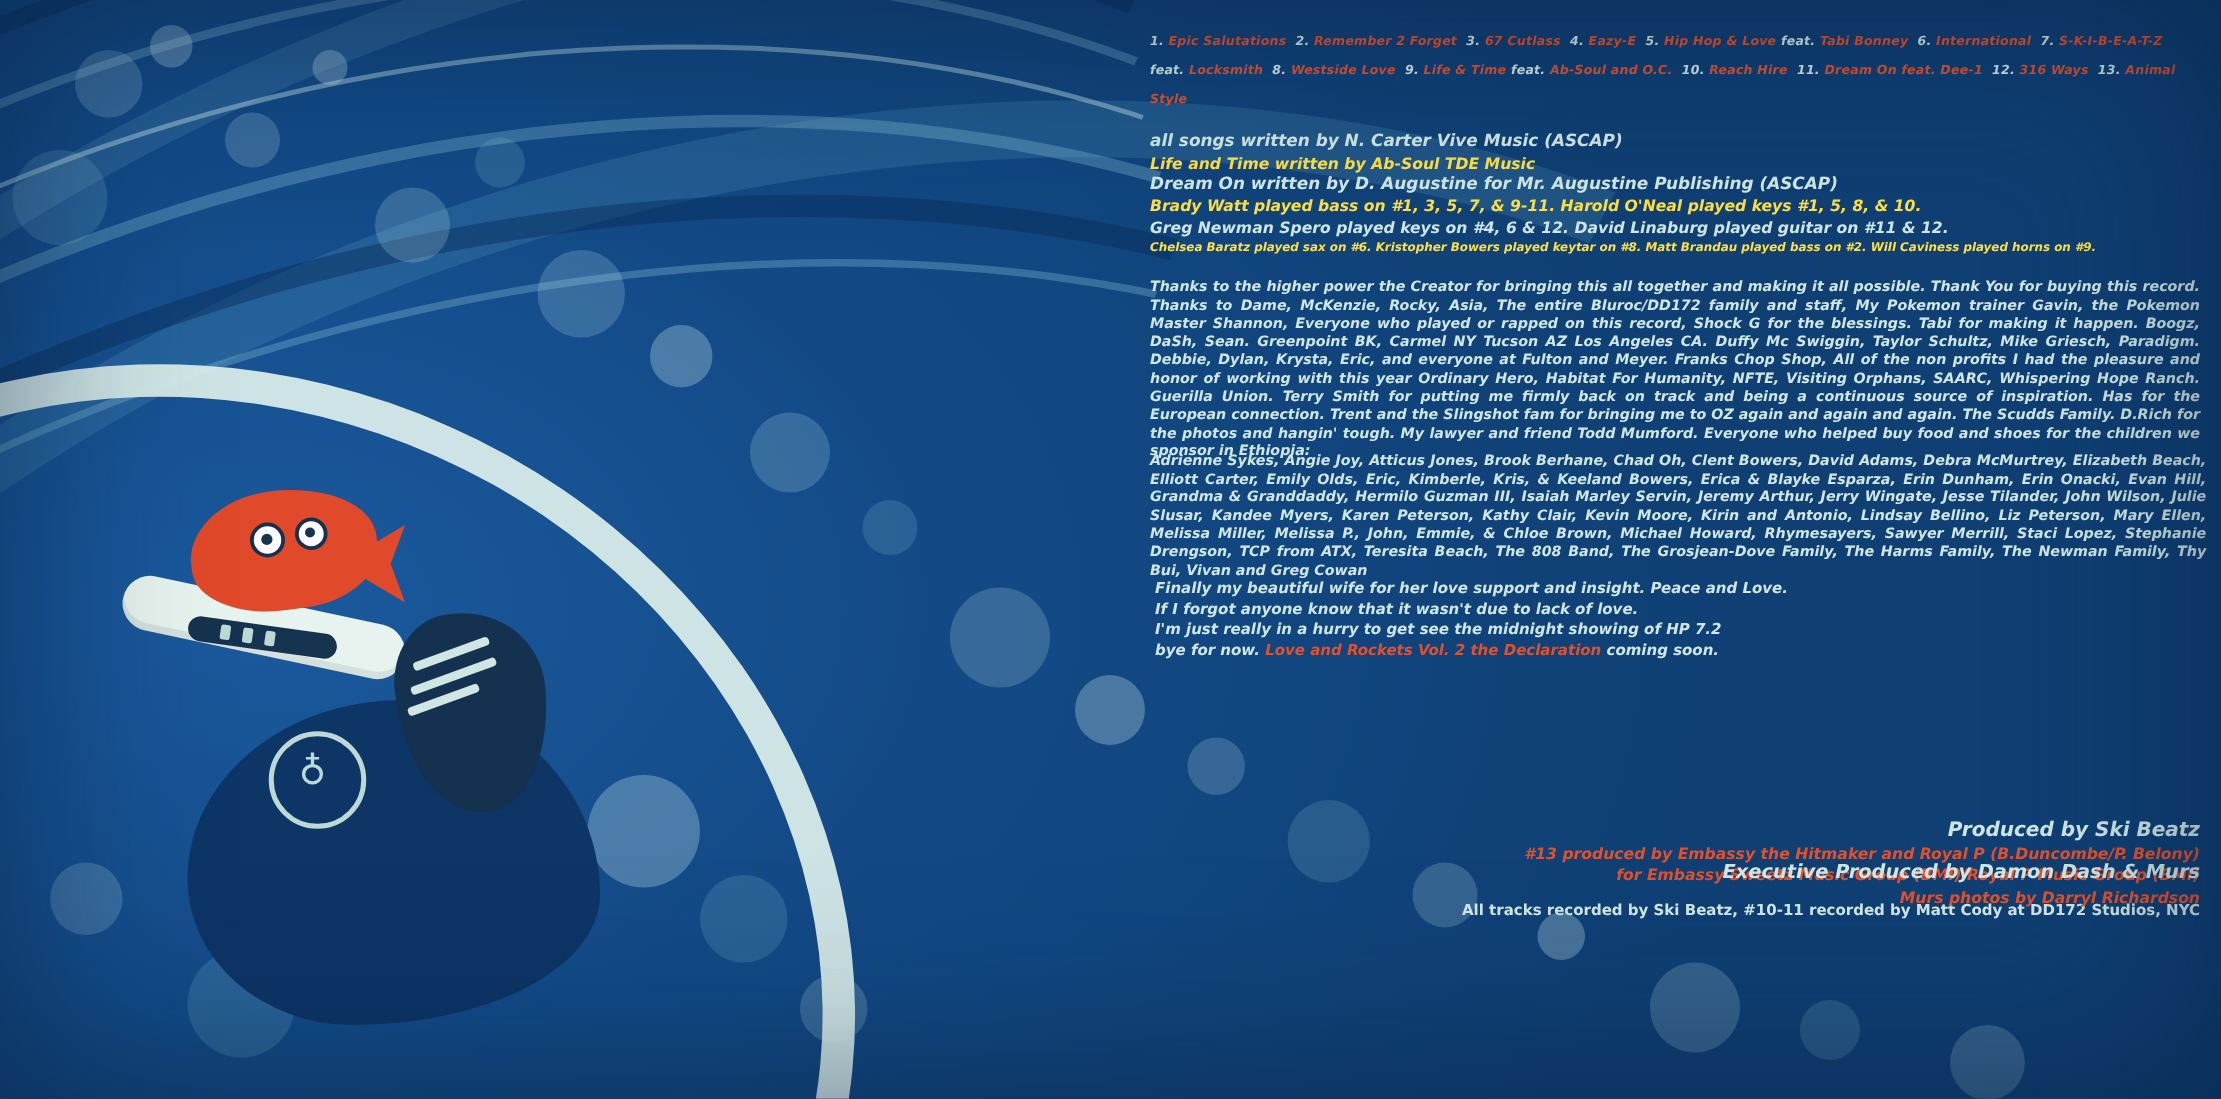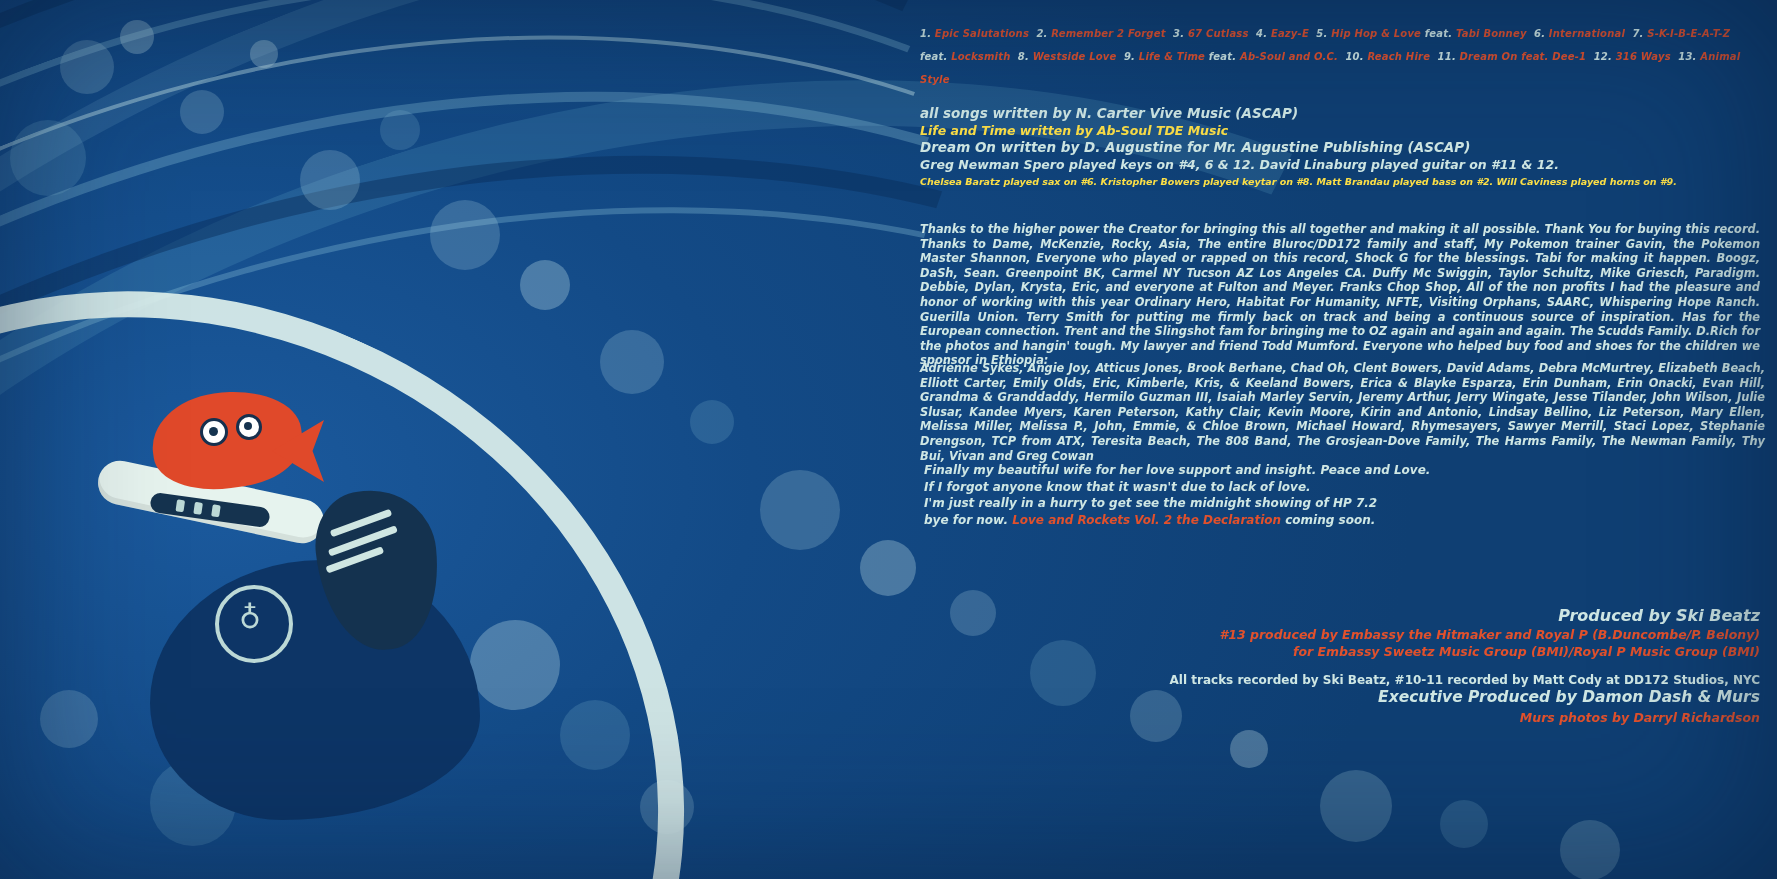--- a/index.html
+++ b/index.html
@@ -277,21 +277,21 @@
   }
   .outro .hl { color: #e2512c; }
 
   .produced {
     position: absolute;
     right: 0;
     top: 605px;
     width: 840px;
     text-align: right;
   }
-  .produced .l1 { font-size: 16px; font-weight: bold; font-style: italic; color: #cfe7e4; line-height: 21px; }
+  .produced .l1 { font-size: 16px; font-weight: bold; font-style: italic; color: #cfe7e4; line-height: 21px; margin-top: 48px; }
   .produced .l2 { font-size: 12.5px; font-weight: bold; font-style: italic; color: #e2512c; line-height: 17px; }
   .produced .l4 { font-size: 12px; font-weight: bold; color: #cfe7e4; line-height: 16px; margin-top: 12px; }
 
   .exec {
     position: absolute;
     right: 0;
     top: 686px;
     width: 840px;
     text-align: right;
   }
@@ -409,20 +409,21 @@
       <span class="num">12.</span>
       <span class="ttl">316 Ways</span>&nbsp;
       <span class="num">13.</span>
       <span class="ttl">Animal Style</span>
     </div>
 
     <div class="credits">
       <div class="line s13 c-pale">all songs written by N. Carter  Vive Music (ASCAP)</div>
       <div class="line s12 c-red">Life and Time written by Ab-Soul TDE Music</div>
       <div class="line s13 c-pale">Dream On written by D. Augustine for Mr. Augustine Publishing (ASCAP)</div>
+      <div class="line s12 c-red">Brady Watt played bass on #1, 3, 5, 7, &amp; 9-11. Harold O'Neal played keys #1, 5, 8, &amp; 10.</div>
       <div class="line s12 c-pale">Greg Newman Spero played keys on #4, 6 &amp; 12. David Linaburg played guitar on #11 &amp; 12.</div>
       <div class="line s10 c-red">Chelsea Baratz played sax on #6. Kristopher Bowers played keytar on #8. Matt Brandau played bass on #2. Will Caviness played horns on #9.</div>
     </div>
 
     <div class="thanks">Thanks to the higher power the Creator for bringing this all together and making it all possible. Thank You for buying this record. Thanks to Dame, McKenzie, Rocky, Asia, The entire Bluroc/DD172 family and staff, My Pokemon trainer Gavin, the Pokemon Master Shannon, Everyone who played or rapped on this record, Shock G for the blessings. Tabi for making it happen. Boogz, DaSh, Sean. Greenpoint BK, Carmel NY Tucson AZ Los Angeles CA. Duffy Mc Swiggin, Taylor Schultz, Mike Griesch, Paradigm. Debbie, Dylan, Krysta, Eric, and everyone at Fulton and Meyer. Franks Chop Shop, All of the non profits I had the pleasure and honor of working with this year Ordinary Hero, Habitat For Humanity, NFTE, Visiting Orphans, SAARC, Whispering Hope Ranch. Guerilla Union. Terry Smith for putting me firmly back on track and being a continuous source of inspiration. Has for the European connection. Trent and the Slingshot fam for bringing me to OZ again and again and again. The Scudds Family. D.Rich for the photos and hangin' tough. My lawyer and friend Todd Mumford. Everyone who helped buy food and shoes for the children we sponsor in Ethiopia:</div>
 
     <div class="names">Adrienne Sykes, Angie Joy, Atticus Jones, Brook Berhane, Chad Oh, Clent Bowers, David Adams, Debra McMurtrey, Elizabeth Beach, Elliott Carter, Emily Olds, Eric, Kimberle, Kris, &amp; Keeland Bowers, Erica &amp; Blayke Esparza, Erin Dunham, Erin Onacki, Evan Hill, Grandma &amp; Granddaddy, Hermilo Guzman III, Isaiah Marley Servin, Jeremy Arthur, Jerry Wingate, Jesse Tilander, John Wilson, Julie Slusar, Kandee Myers, Karen Peterson, Kathy Clair, Kevin Moore, Kirin and Antonio, Lindsay Bellino, Liz Peterson, Mary Ellen, Melissa Miller, Melissa P., John, Emmie, &amp; Chloe Brown, Michael Howard, Rhymesayers, Sawyer Merrill, Staci Lopez, Stephanie Drengson, TCP from ATX, Teresita Beach, The 808 Band, The Grosjean-Dove Family, The Harms Family, The Newman Family, Thy Bui, Vivan and Greg Cowan</div>
 
     <div class="outro">
       <div>Finally my beautiful wife for her love support and insight. Peace and Love.</div>

